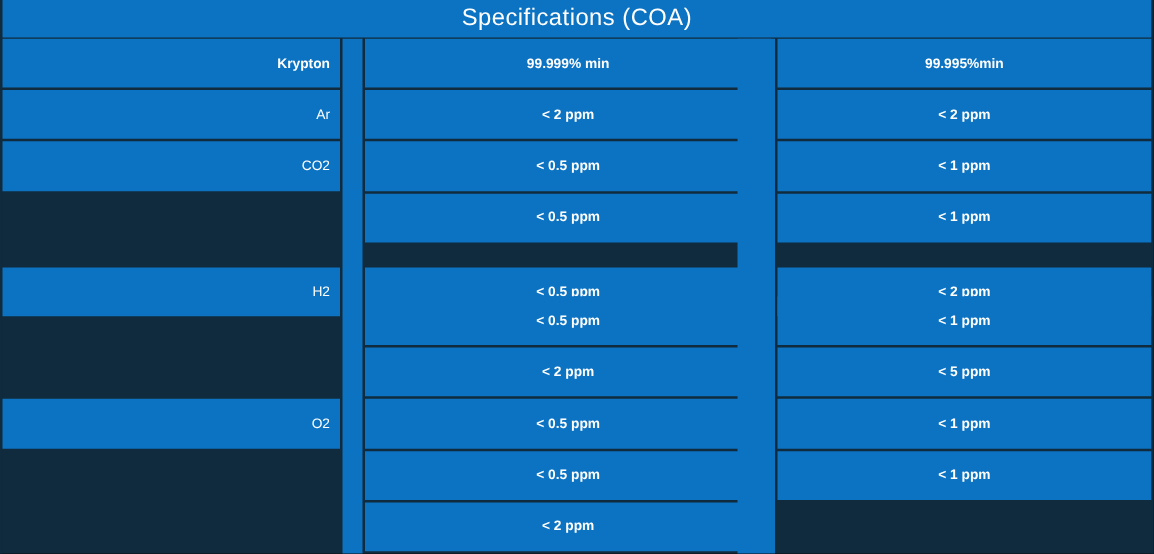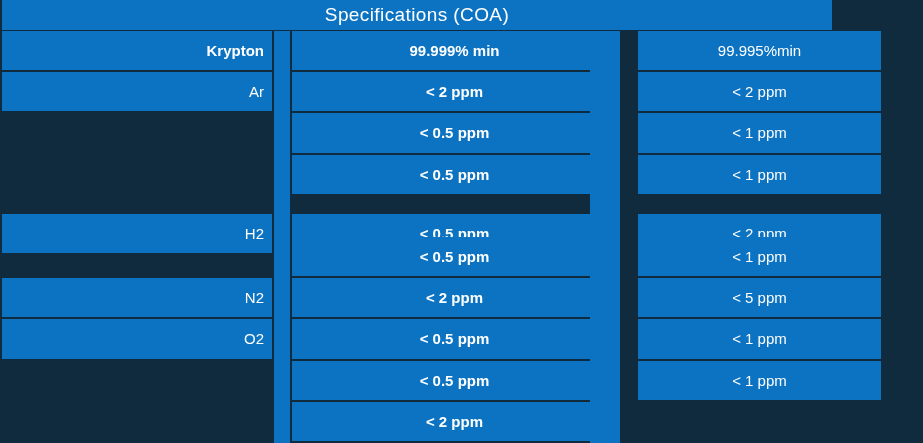--- a/index.html
+++ b/index.html
@@ -15,21 +15,21 @@
     width: 923px;
     height: 443px;
     background: #0f2b3d;
     box-sizing: border-box;
     overflow: hidden;
   }
   .title-bar {
     position: absolute;
     left: 2px;
     top: 0px;
-    width: 830px;
+    width: 919px;
     height: 30px;
     background: #0c73c2;
     color: #ffffff;
     font-size: 19px;
     letter-spacing: 0.4px;
     display: flex;
     align-items: center;
     justify-content: center;
     box-sizing: border-box;
   }
@@ -48,45 +48,44 @@
   }
   .cell {
     position: absolute;
     top: 0;
     height: 39.2px;
     background: #0c73c2;
     color: #ffffff;
     display: flex;
     align-items: center;
     box-sizing: border-box;
-    font-size: 15px;
+    font-size: 11px;
     text-align: right;
   }
   .cell-name {
     left: 2px;
     width: 270px;
     justify-content: flex-end;
     padding-right: 8px;
     font-weight: bold;
   }
   .cell-name.plain {
     font-weight: normal;
   }
   .cell-val1 {
     left: 292px;
     width: 325px;
     justify-content: center;
     font-weight: bold;
   }
   .cell-val2 {
     left: 622px;
-    width: 243px;
+    width: 299px;
     justify-content: center;
-    font-weight: normal;
-    margin-left: 16px;
+    font-weight: bold;
   }
   .spacer-col {
     position: absolute;
     top: 31px;
     height: 412px;
     background: #0c73c2;
   }
   .spacer-a { left: 274px; width: 16px; }
   .spacer-b { left: 590px; width: 30px; }
   .edge-left {
@@ -118,38 +117,38 @@
         <div class="cell cell-name">Krypton</div>
         <div class="cell cell-val1">99.999% min</div>
         <div class="cell cell-val2">99.995%min</div>
       </div>
       <div class="row" style="top: 41.2px;">
         <div class="cell cell-name plain">Ar</div>
         <div class="cell cell-val1">&lt; 2 ppm</div>
         <div class="cell cell-val2">&lt; 2 ppm</div>
       </div>
       <div class="row" style="top: 82.4px;">
+        <div class="cell cell-name plain">CO2</div>
         <div class="cell cell-val1">&lt; 0.5 ppm</div>
         <div class="cell cell-val2">&lt; 1 ppm</div>
       </div>
       <div class="row" style="top: 123.6px;">
         <div class="cell cell-val1">&lt; 0.5 ppm</div>
         <div class="cell cell-val2">&lt; 1 ppm</div>
       </div>
       <div class="row" style="top: 183px;">
         <div class="cell cell-name plain">H2</div>
         <div class="cell cell-val1">&lt; 0.5 ppm</div>
         <div class="cell cell-val2">&lt; 2 ppm</div>
       </div>
       <div class="row" style="top: 206px;">
         <div class="cell cell-val1">&lt; 0.5 ppm</div>
         <div class="cell cell-val2">&lt; 1 ppm</div>
       </div>
       <div class="row" style="top: 247.2px;">
-        <div class="cell cell-name plain">N2</div>
         <div class="cell cell-val1">&lt; 2 ppm</div>
         <div class="cell cell-val2">&lt; 5 ppm</div>
       </div>
       <div class="row" style="top: 288.4px;">
         <div class="cell cell-name plain">O2</div>
         <div class="cell cell-val1">&lt; 0.5 ppm</div>
         <div class="cell cell-val2">&lt; 1 ppm</div>
       </div>
       <div class="row" style="top: 329.6px;">
         <div class="cell cell-val1">&lt; 0.5 ppm</div>

